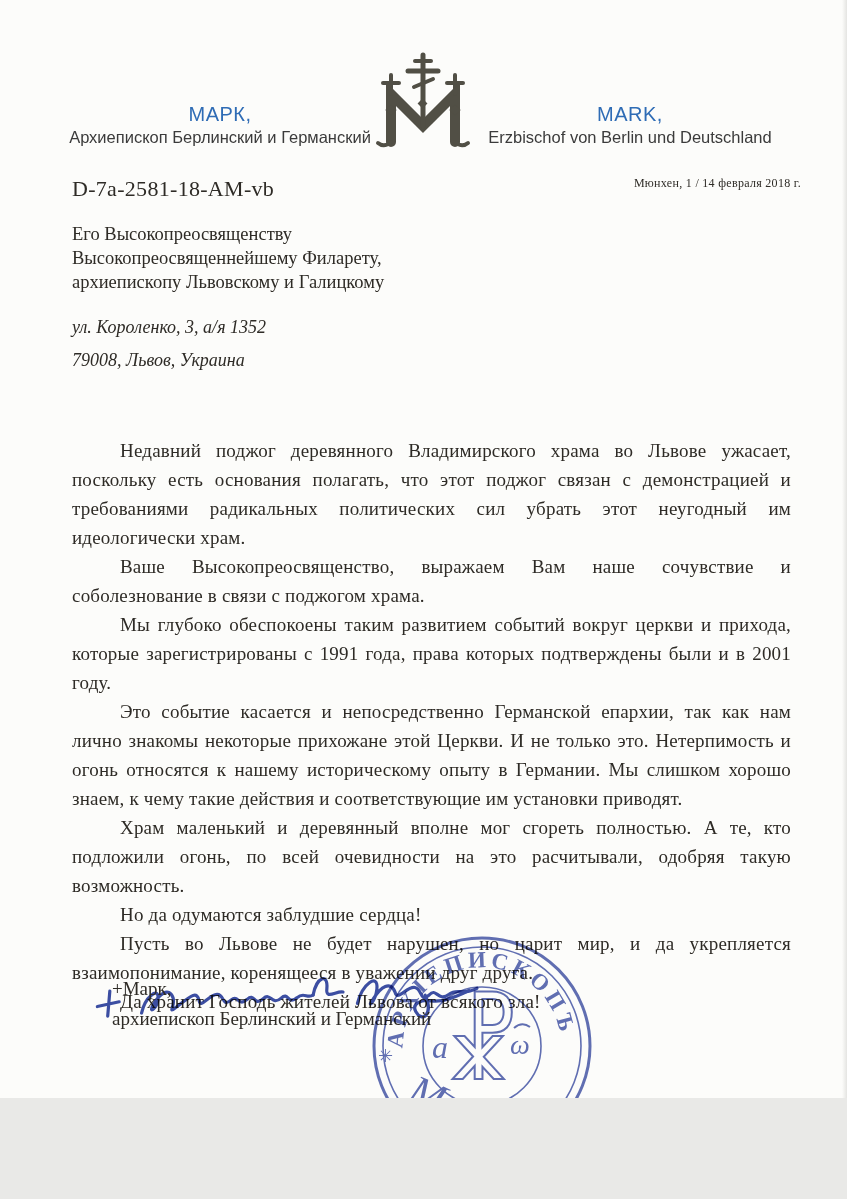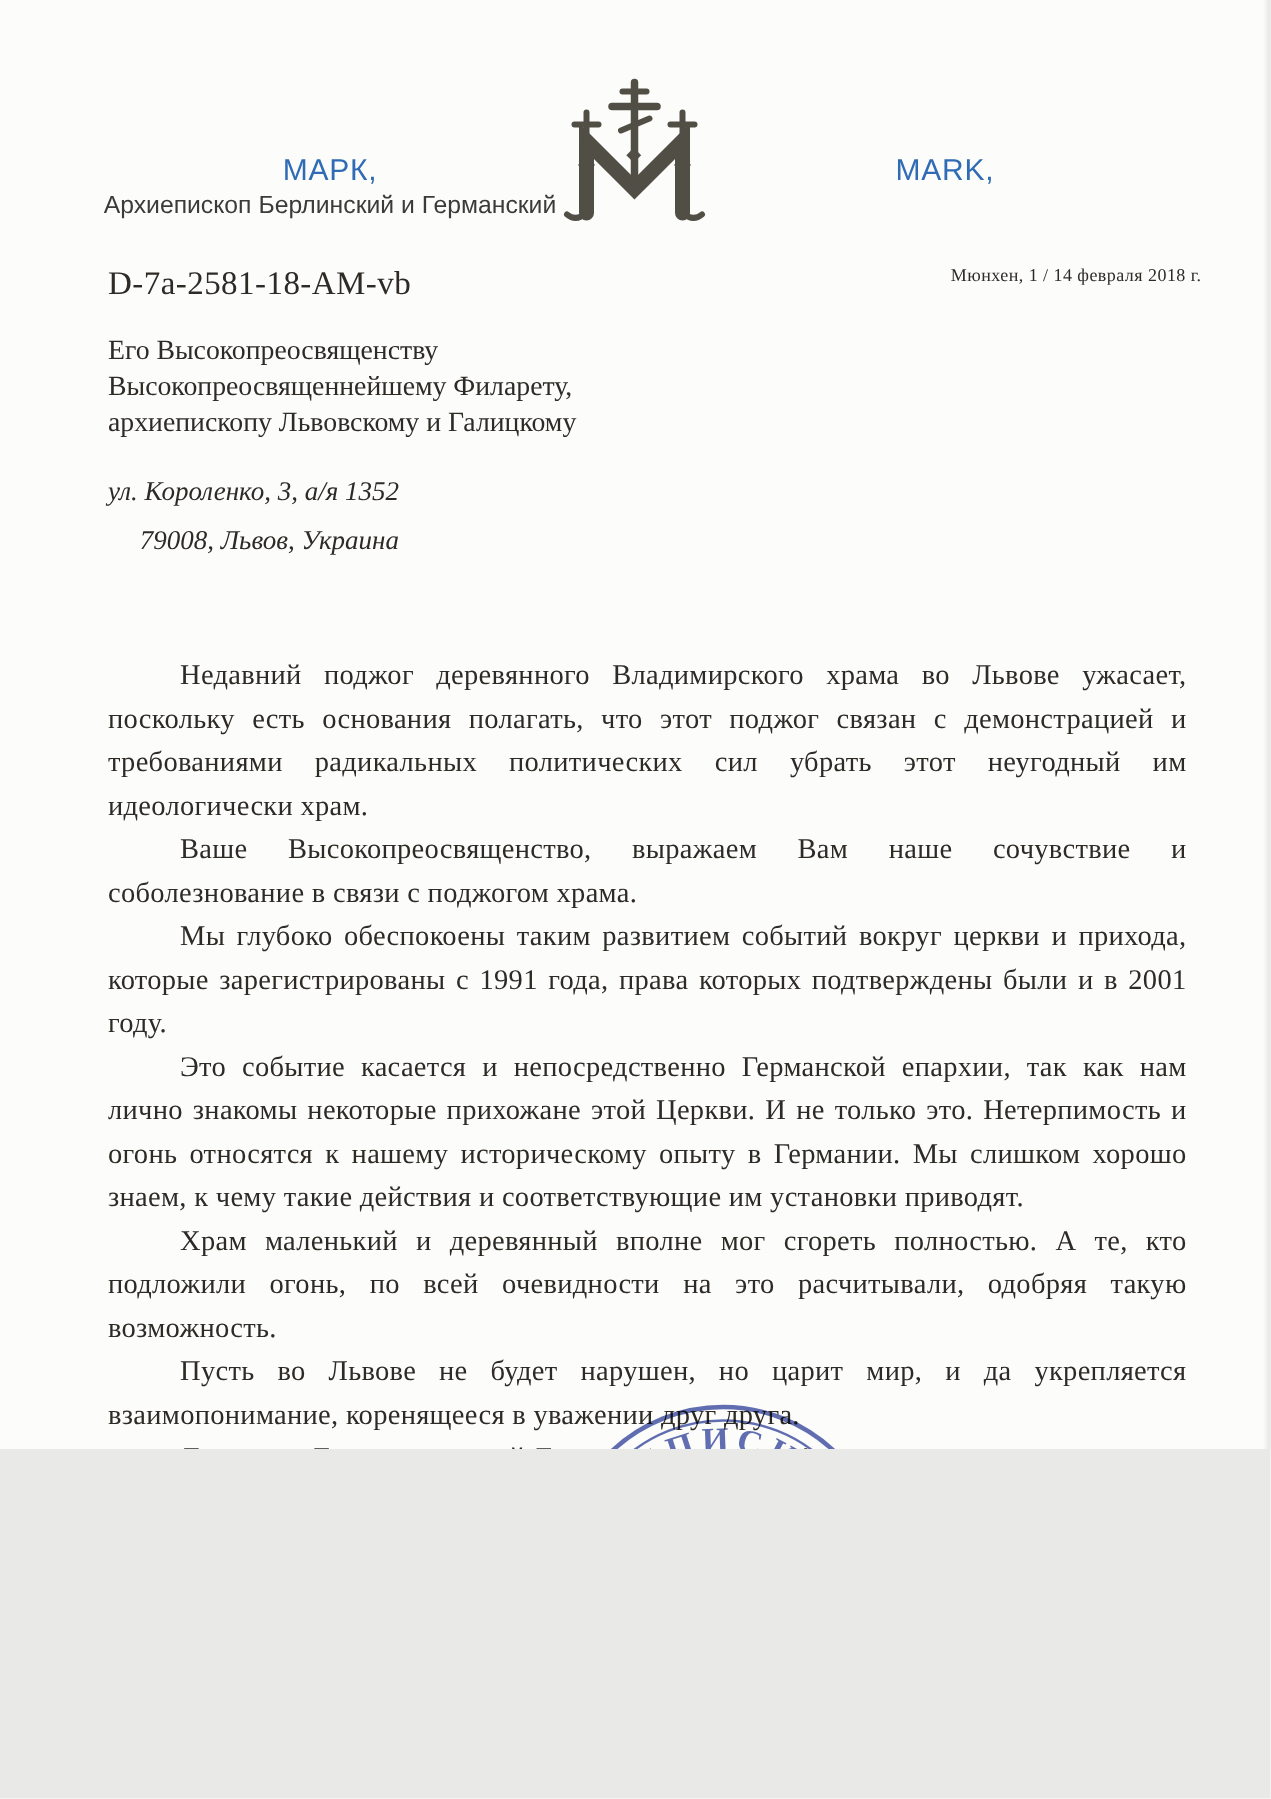--- a/index.html
+++ b/index.html
@@ -1,18 +1,18 @@
 <!DOCTYPE html>
 <html lang="ru"><head>
 <meta charset="utf-8">
 <style>
   html,body{margin:0;padding:0;background:#e9e9e7;}
   .page{
     position:relative;
-    width:847px;height:966px;
+    width:847px;height:1098px;
     margin:0 auto;
     background:#fcfcfa;
     overflow:hidden;
     font-family:"Liberation Serif","DejaVu Serif",serif;
     color:#2e2b26;
   }
   .page::after{
     content:"";position:absolute;top:0;right:0;width:5px;height:100%;
     background:linear-gradient(to left,rgba(120,120,115,.18),rgba(120,120,115,0));
     pointer-events:none;
@@ -28,21 +28,21 @@
   }
   .lh-title{
     font-family:"Liberation Sans","DejaVu Sans",sans-serif;
     font-size:16.5px;color:#3b3b3b;line-height:24px;
   }
   .ref-line{position:absolute;left:72px;top:176px;font-size:22px;letter-spacing:.3px;}
   .date-line{position:absolute;right:46px;top:176px;font-size:12px;letter-spacing:.3px;}
   
   .recipient{position:absolute;left:72px;top:222px;font-size:18.5px;line-height:24px;}
   .addr{position:absolute;left:72px;top:316px;font-size:18px;font-style:italic;line-height:22px;}
-  .addr div{margin-bottom:11px;text-align:right;}
+  .addr div{margin-bottom:11px;}
   
   .body-text{
     position:absolute;left:72px;top:436px;width:719px;
     font-size:19px;line-height:29px;text-align:justify;
     letter-spacing:.2px;
   }
   .body-text p{margin:0;text-indent:48px;text-align-last:left;}
   
   .sig-scrawl{position:absolute;left:85px;top:958px;mix-blend-mode:multiply;}
   .sig-typed{position:absolute;left:112px;top:974px;font-size:19px;line-height:30px;}
@@ -83,20 +83,21 @@
     </g>
   </svg>
 
   <div class="lh-block lh-left">
     <div class="lh-name">МАРК,</div>
     <div class="lh-title">Архиепископ Берлинский и Германский</div>
   </div>
 
   <div class="lh-block lh-right">
     <div class="lh-name">MARK,</div>
+    <div class="lh-title">Erzbischof von Berlin und Deutschland</div>
   </div>
 
   <div class="ref-line">D-7a-2581-18-AM-vb</div>
   <div class="date-line">Мюнхен, 1 / 14 февраля 2018 г.</div>
 
   <div class="recipient">
     <div>Его Высокопреосвященству</div>
     <div>Высокопреосвященнейшему Филарету,</div>
     <div>архиепископу Львовскому и Галицкому</div>
   </div>
@@ -104,20 +105,21 @@
     <div>ул. Короленко, 3, а/я 1352</div>
     <div>79008, Львов, Украина</div>
   </div>
 
   <div class="body-text">
     <p>Недавний поджог деревянного Владимирского храма во Львове ужасает, поскольку есть основания полагать, что этот поджог связан с демонстрацией и требованиями радикальных политических сил убрать этот неугодный им идеологически храм.</p>
     <p>Ваше Высокопреосвященство, выражаем Вам наше сочувствие и соболезнование в связи с поджогом храма.</p>
     <p>Мы глубоко обеспокоены таким развитием событий вокруг церкви и прихода, которые зарегистрированы с 1991 года, права которых подтверждены были и в 2001 году.</p>
     <p>Это событие касается и непосредственно Германской епархии, так как нам лично знакомы некоторые прихожане этой Церкви. И не только это. Нетерпимость и огонь относятся к нашему историческому опыту в Германии. Мы слишком хорошо знаем, к чему такие действия и соответствующие им установки приводят.</p>
     <p>Храм маленький и деревянный вполне мог сгореть полностью. А те, кто подложили огонь, по всей очевидности на это расчитывали, одобряя такую возможность.</p>
+    <p>Но да одумаются заблудшие сердца!</p>
     <p>Пусть во Львове не будет нарушен, но царит мир, и да укрепляется взаимопонимание, коренящееся в уважении друг друга.</p>
     <p>Да хранит Господь жителей Львова от всякого зла!</p>
   </div>
 
   <svg class="sig-scrawl" width="400" height="70" viewBox="0 0 400 70" xmlns="http://www.w3.org/2000/svg" aria-label="+ Архиепископ Марк">
     <g fill="none" stroke="#3c4fa5" stroke-width="3.2" stroke-linecap="round" stroke-linejoin="round" transform="rotate(-2 200 35)">
       <path d="M12 42 L34 38 M25 27 L22 52"></path>
       <path d="M56 50 C60 34 74 24 73 36 C72 46 62 52 68 42 C74 32 84 24 88 36 C90 44 82 52 90 46 C104 36 112 28 114 40 C115 48 124 34 132 34 C140 34 136 48 146 40 C154 34 152 48 162 40 C170 33 168 48 178 40 C186 33 186 48 196 40 C204 33 202 48 212 40 C219 34 222 42 228 38"></path>
       <path d="M228 38 C232 20 244 16 242 32 C240 44 252 34 258 36"></path>
       <path d="M272 48 C278 28 294 18 292 34 C290 48 280 54 288 44 C296 32 306 26 310 38 C312 48 322 32 330 34 C338 36 334 50 344 42 C352 34 352 50 364 42 C372 36 378 44 392 37"></path>

